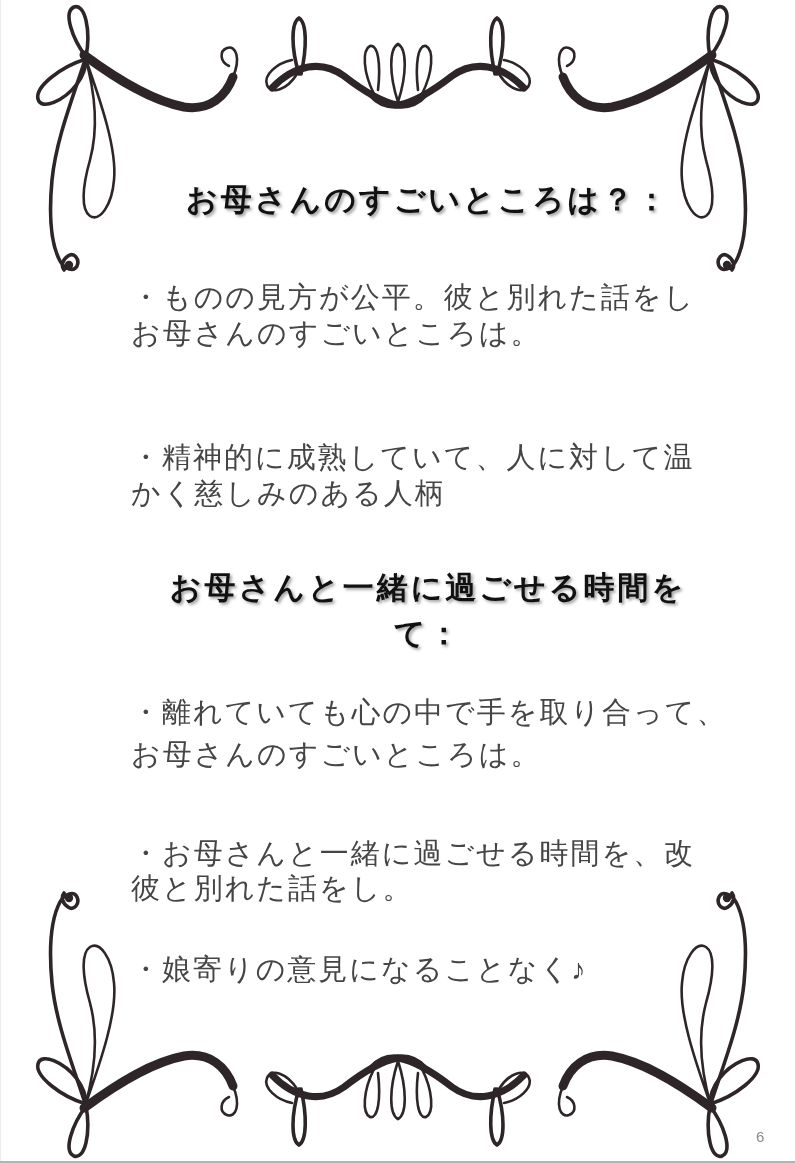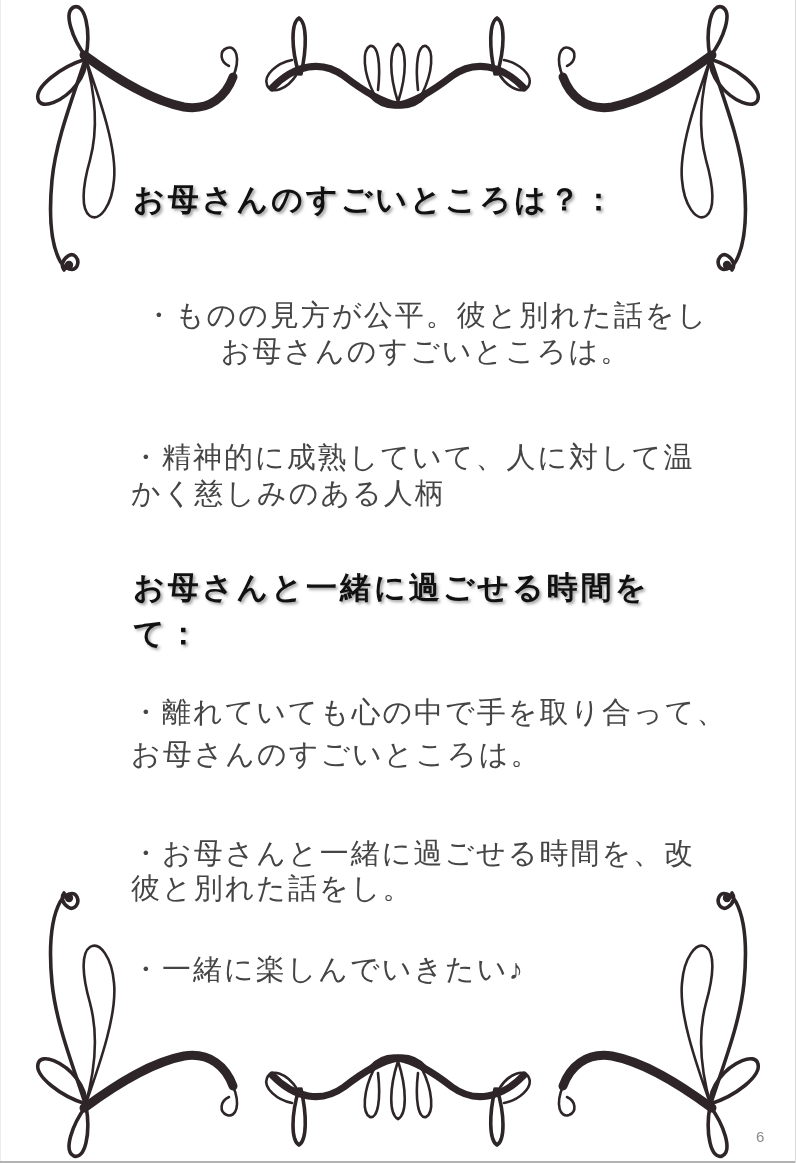--- a/index.html
+++ b/index.html
@@ -17,30 +17,31 @@
   .flourish.bottom{bottom:0;transform:scaleY(-1);}
   .textblock{position:absolute;left:131px;width:590px;white-space:nowrap;}
   .heading{
     left:133px;
     font-weight:bold;
     font-size:31px;
     letter-spacing:3px;
     line-height:40px;
     color:var(--heading-text,#111111);
     text-shadow:2px 2px 3px rgba(70,70,70,.5);
+    text-align:center;
   }
   .body{
     font-size:29px;
     letter-spacing:2px;
     line-height:36px;
     color:var(--body-text,#454545);
     font-weight:normal;
   }
   #h1{top:180px;}
-  #p1{top:297px;text-align:center;}
+  #p1{top:279px;}
   #p2{top:439px;}
   #h2{top:565px;line-height:46px;}
   #p3{top:691px;line-height:42px;font-family:Liberation Serif, serif;}
   #p4{top:836px;line-height:35px;}
   #p5{top:951px;}
   #pageno{
     position:absolute;
     top:1128px;left:756px;
     font-size:15px;
     color:var(--page-number,#8a8a8a);
@@ -119,18 +120,18 @@
     <div>・離れていても心の中で手を取り合って、</div>
     <div>お母さんのすごいところは。</div>
   </div>
 
   <div id="p4" class="textblock body">
     <div>・お母さんと一緒に過ごせる時間を、改</div>
     <div>彼と別れた話をし。</div>
   </div>
 
   <div id="p5" class="textblock body">
-    <div>・一緒に楽しんでいきたい♪</div>
+    <div>・娘寄りの意見になることなく♪</div>
   </div>
 
   <div id="pageno">6</div>
 
 </div>
 
 </body></html>

